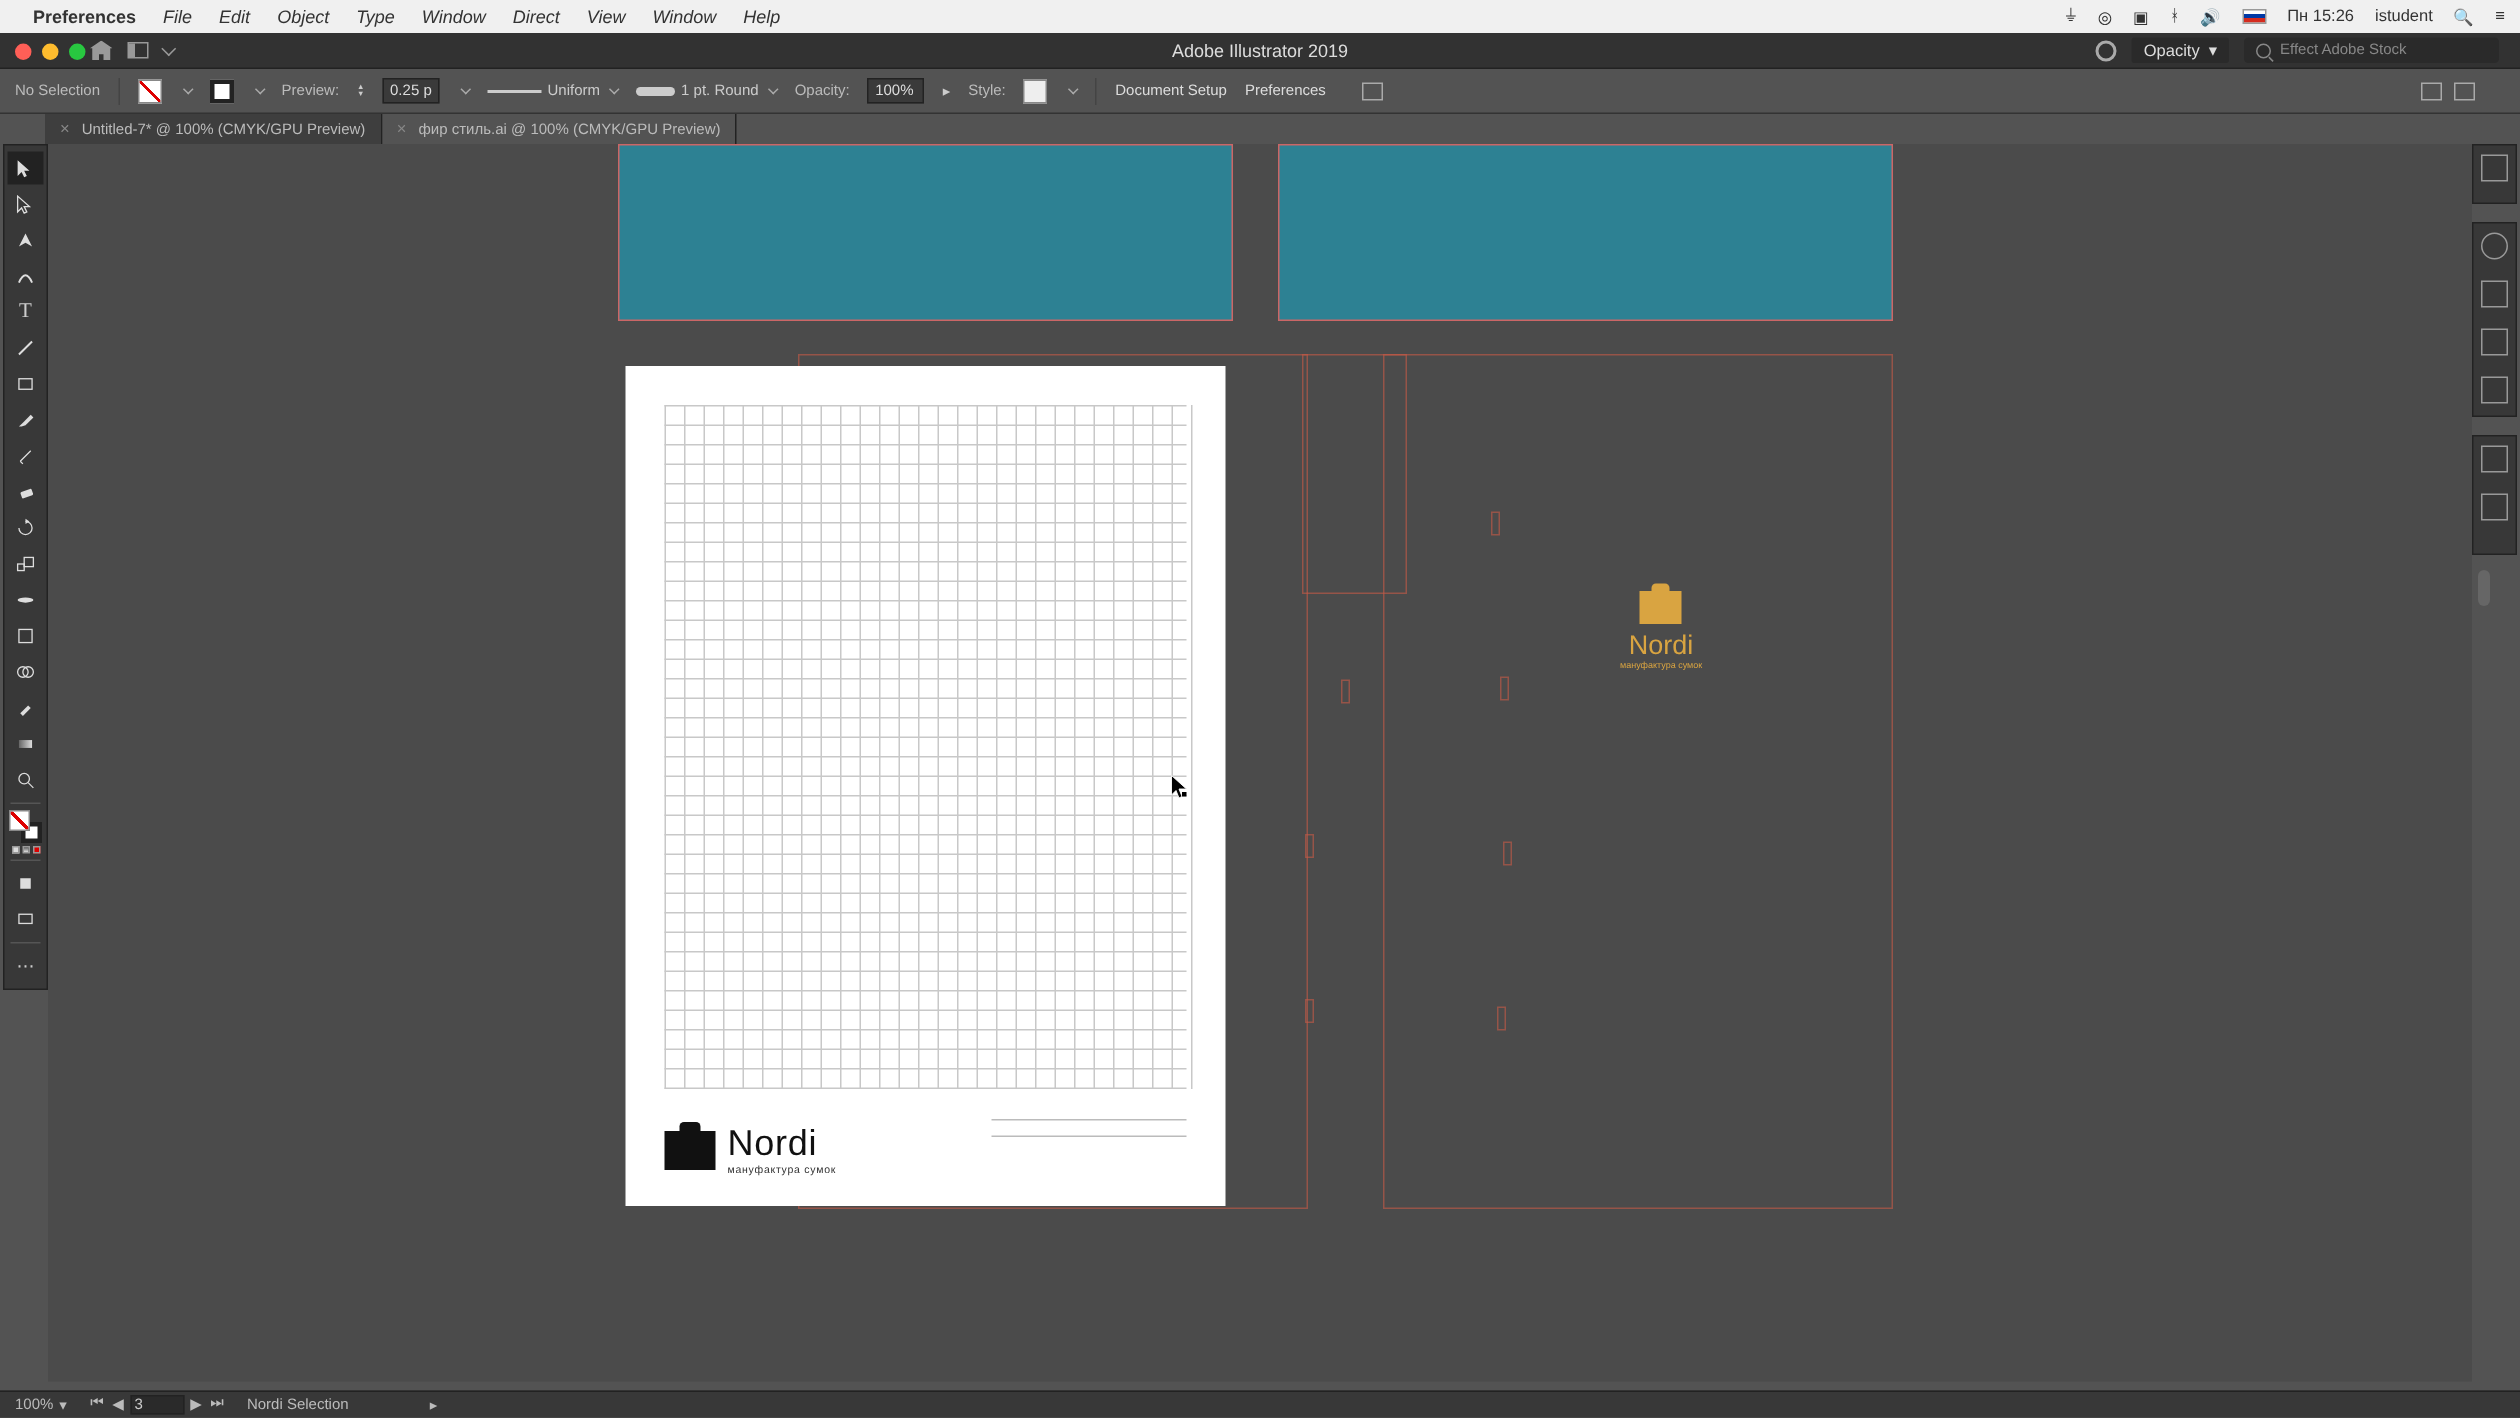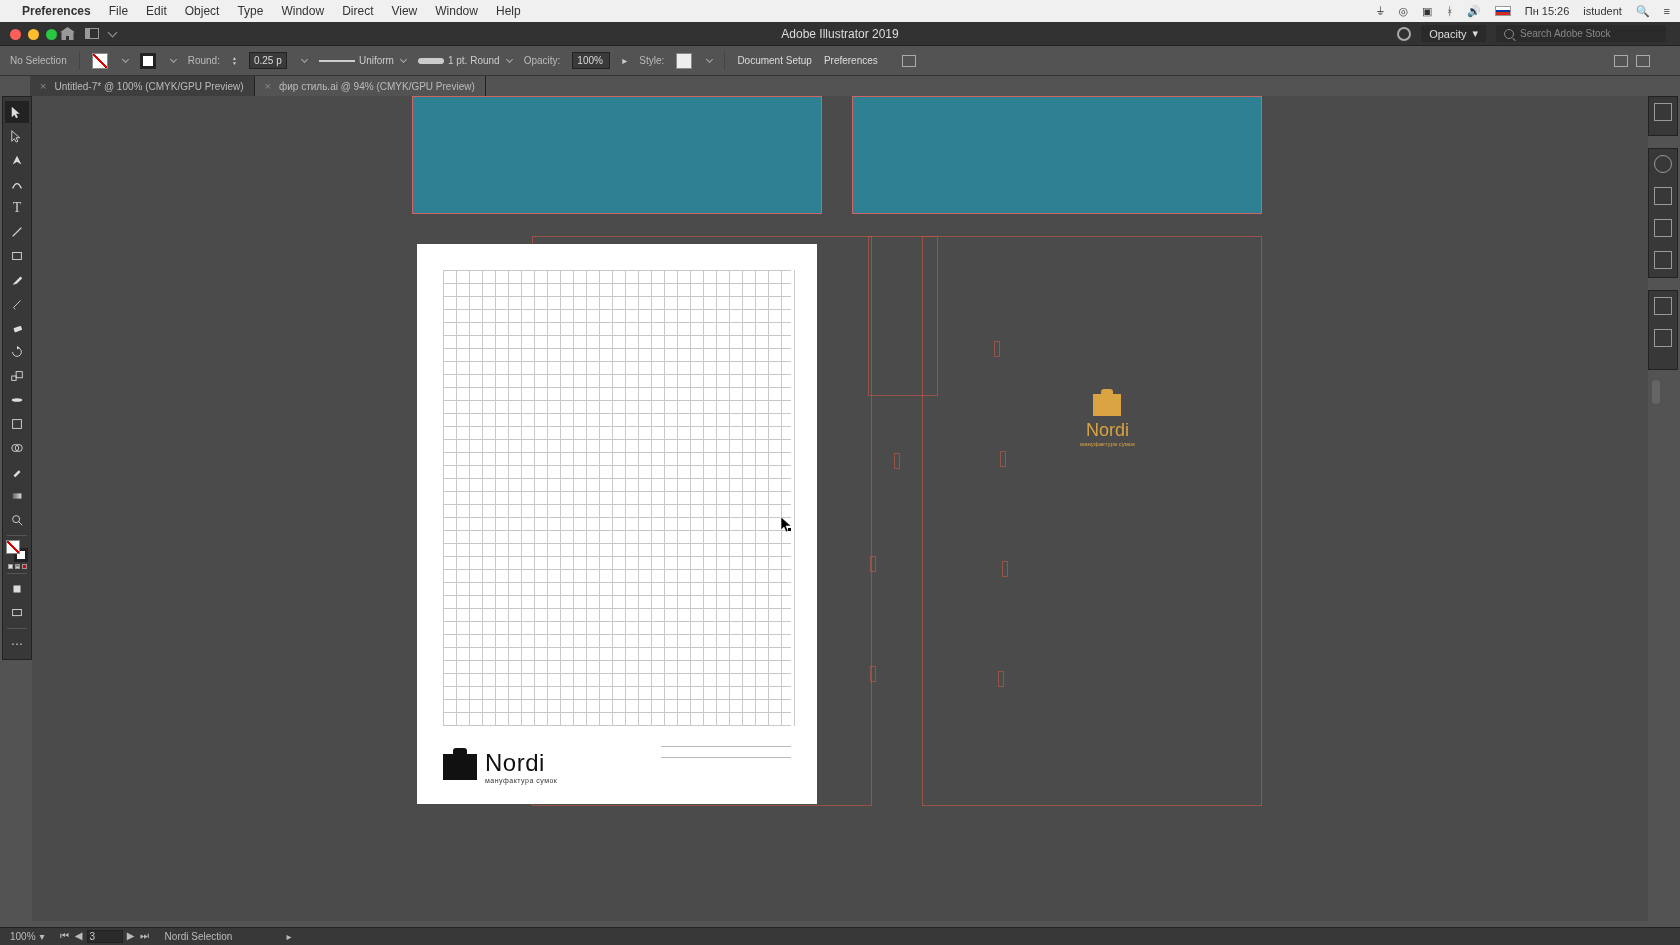--- a/index.html
+++ b/index.html
@@ -2,21 +2,21 @@
 <html><head>
 <meta charset="utf-8">
 <style>
 * { margin: 0; padding: 0; box-sizing: border-box; font-family: -apple-system, 'Helvetica Neue', Arial, sans-serif; user-select: none; }
 html, body { width: 1680px; height: 945px; overflow: hidden; background: #535353; }
 
 
 .mac-menubar { position: absolute; top: 0; left: 0; right: 0; height: 22px; background: #f0f0f0; display: flex; align-items: center; font-size: 12px; color: #333; padding: 0 10px; z-index: 1000; }
 .mac-menubar .apple { font-size: 13px; margin-right: 12px; }
 .mac-menubar .app-name { font-weight: 600; margin-right: 18px; }
-.mac-menubar .menu-item { margin-right: 18px; cursor: default; }
+.mac-menubar .menu-item { margin-right: 18px; cursor: default; font-style: italic; }
 .mac-menubar .right { margin-left: auto; display: flex; align-items: center; gap: 14px; }
 .mac-menubar .right span { font-size: 11px; }
 .mac-menubar .right .flag { width: 16px; height: 10px; background: linear-gradient(to bottom, #fff 33%, #0039a6 33%, #0039a6 66%, #d52b1e 66%); border: 0.5px solid #999; }
 
 
 .traffic-lights { position: absolute; top: 29px; left: 10px; display: flex; gap: 7px; z-index: 900; }
 .traffic-lights .dot { width: 11px; height: 11px; border-radius: 50%; }
 .traffic-lights .red { background: #ff5f57; }
 .traffic-lights .yellow { background: #febc2e; }
 .traffic-lights .green { background: #28c840; }
@@ -184,33 +184,33 @@
   </div>
   <span>Adobe Illustrator 2019</span>
   <div class="titlebar-right">
     <div class="lifesaver"></div>
     <div class="workspace">
       <span>Opacity</span>
       <span>▾</span>
     </div>
     <div class="stock-search">
       <div class="mag"></div>
-      <span>Search Adobe Stock</span>
+      <span>Effect Adobe Stock</span>
     </div>
   </div>
 </div>
 
 <div class="control-bar">
   <span class="lbl">No Selection</span>
   <div class="sep"></div>
   <span class="swatch-sq fill-swatch"></span>
     <span class="chev-sm"></span>
   <span class="swatch-sq stroke-swatch"></span>
     <span class="chev-sm"></span>
-  <span class="lbl">Round:</span>
+  <span class="lbl">Preview:</span>
   <span style="display:inline-flex;flex-direction:column;gap:0;font-size:5px;line-height:5px">▲<span>▼</span></span>
   <input value="0.25 pt" style="">
   <span class="chev-sm"></span>
   <span style="display:flex;align-items:center;gap:4px">
       <span class="line-prev"></span>
       <span>Uniform</span>
       <span class="chev-sm"></span>
     </span>
   <span style="display:flex;align-items:center;gap:4px">
       <span class="cap-prev" style="border-radius:3px"></span>
@@ -235,21 +235,21 @@
   </div>
 </div>
 
 <div class="doc-tabs">
   <div class="tab">
     <span class="x">×</span>
     <span>Untitled-7* @ 100% (CMYK/GPU Preview)</span>
   </div>
   <div class="tab active">
     <span class="x">×</span>
-    <span>фир стиль.ai @ 94% (CMYK/GPU Preview)</span>
+    <span>фир стиль.ai @ 100% (CMYK/GPU Preview)</span>
   </div>
 </div>
 
 <div class="tools-left">
   <div class="tool selected">
       <svg viewBox="0 0 16 16">
         <path d="M2 2 L2 14 L5 11 L7 15 L9 14 L7 10 L11 10 Z" fill="#ddd"></path>
       </svg>
     </div>
   <div class="tool">

